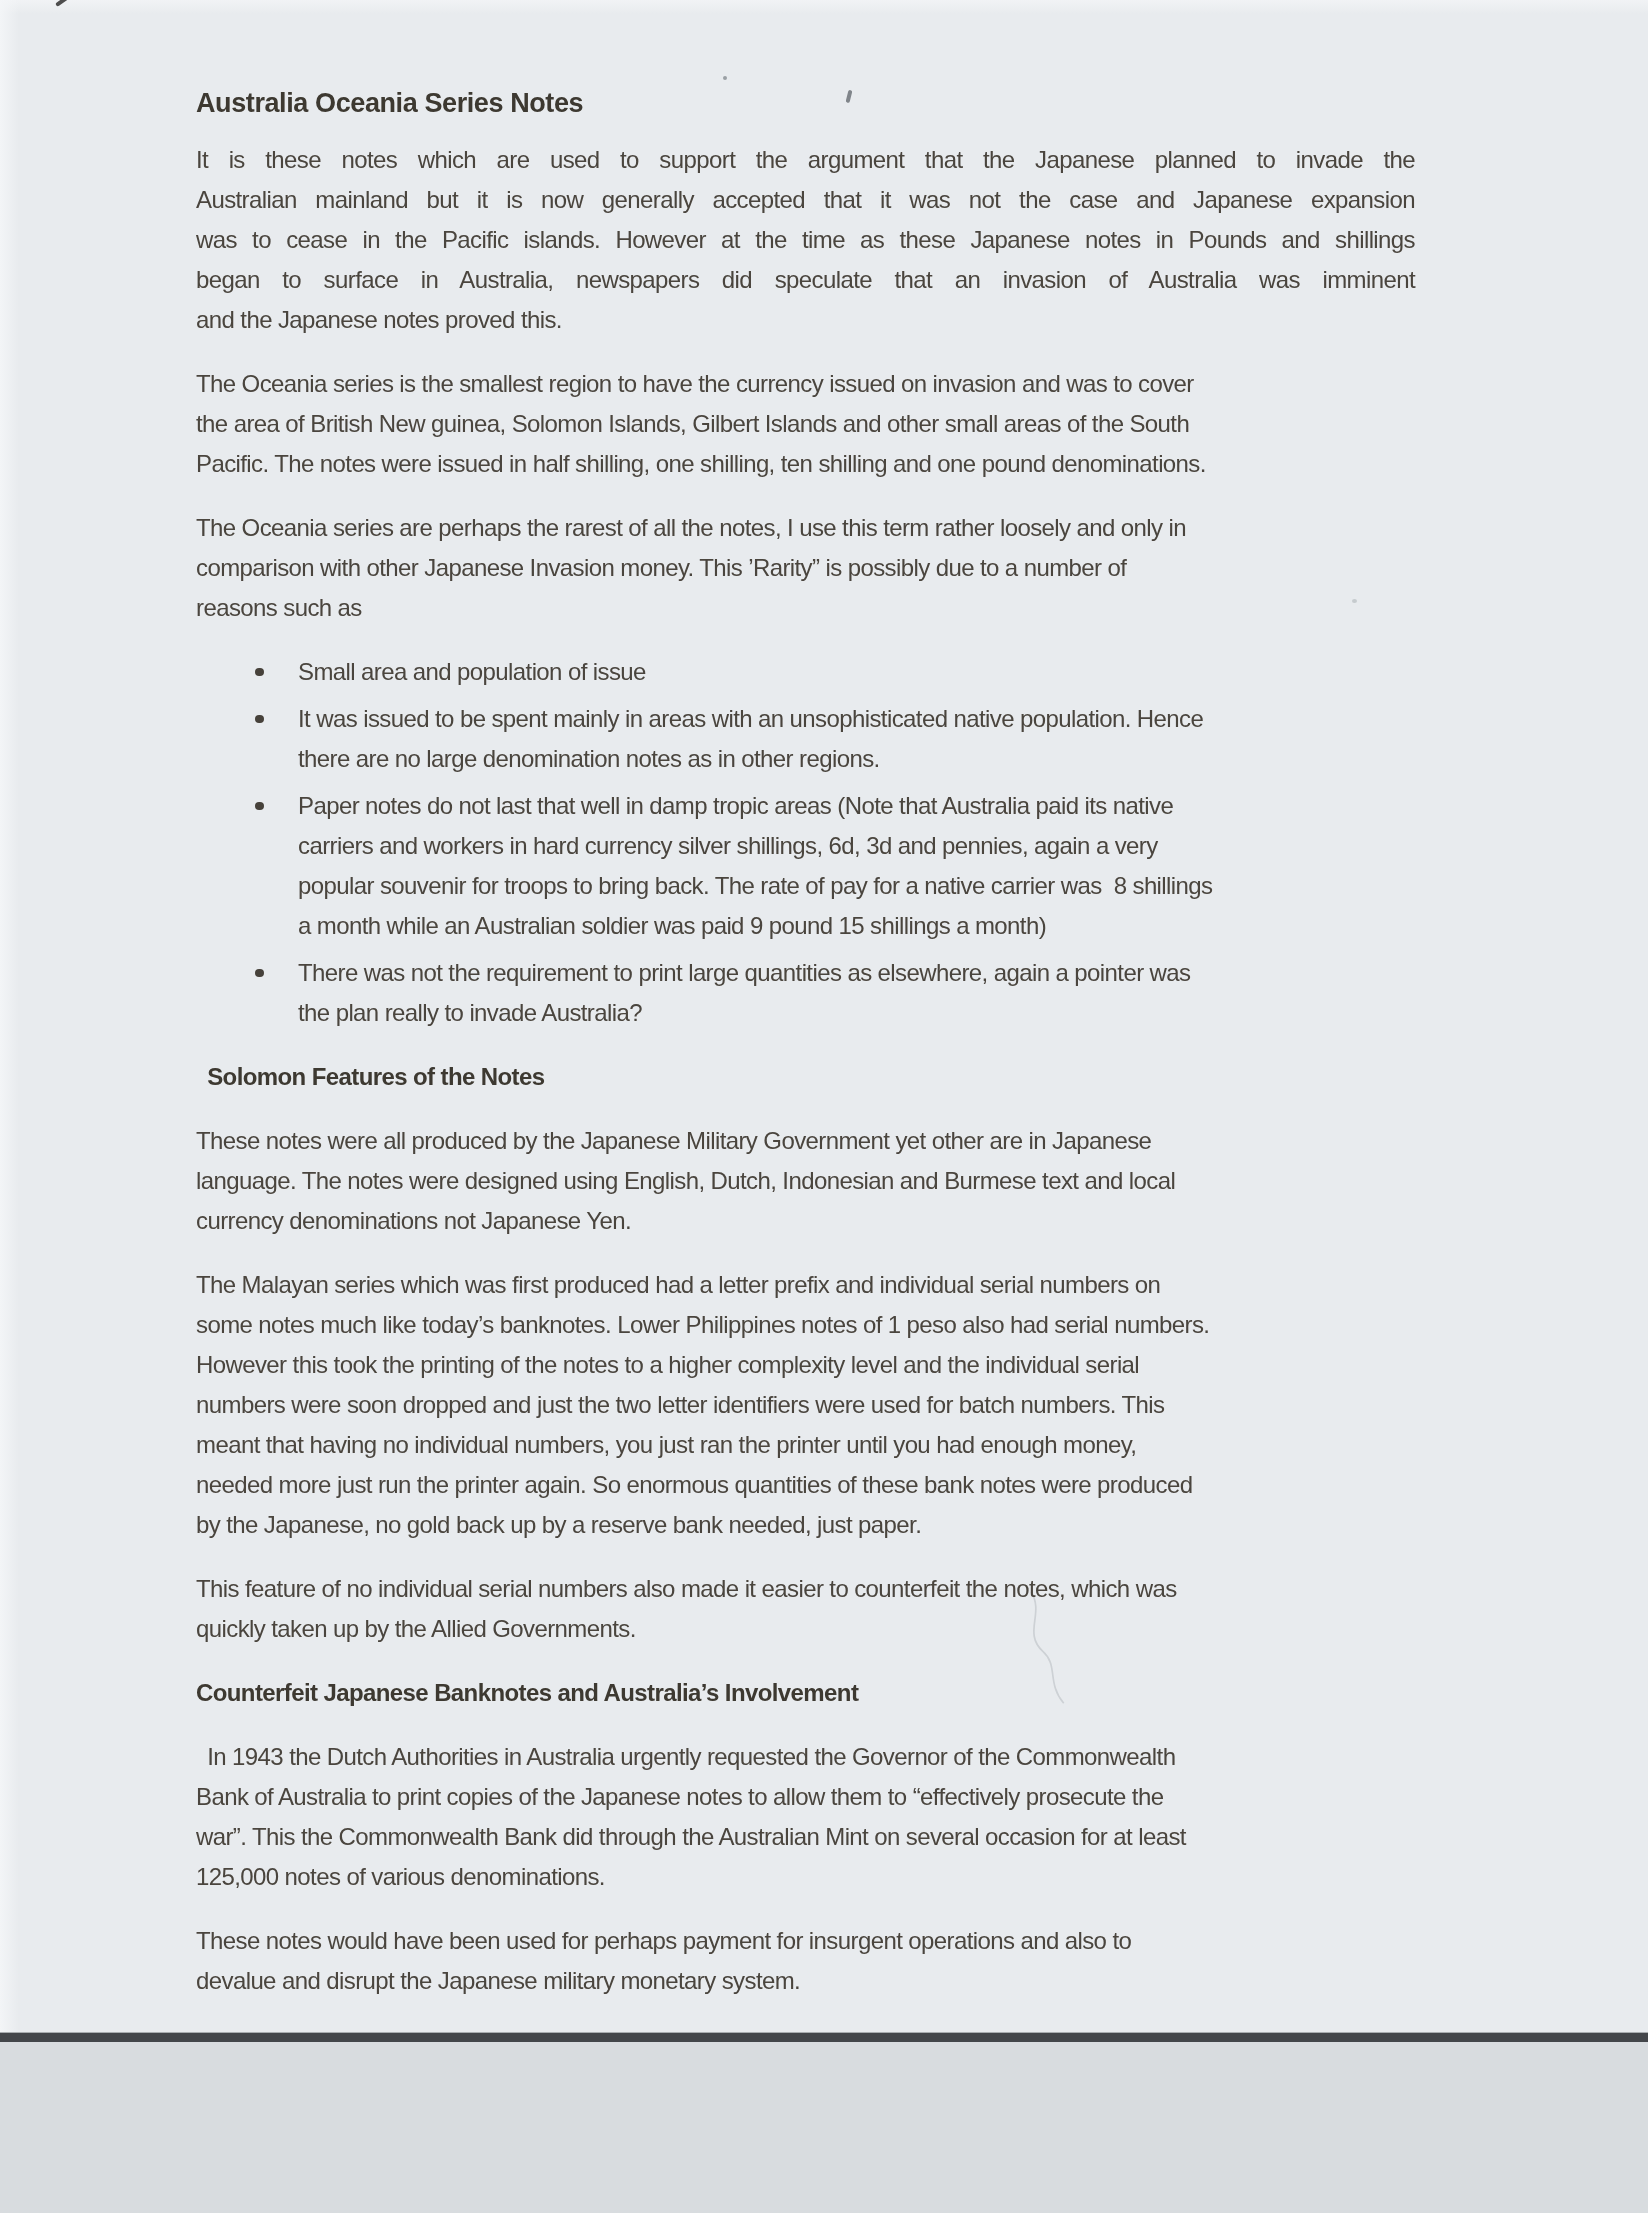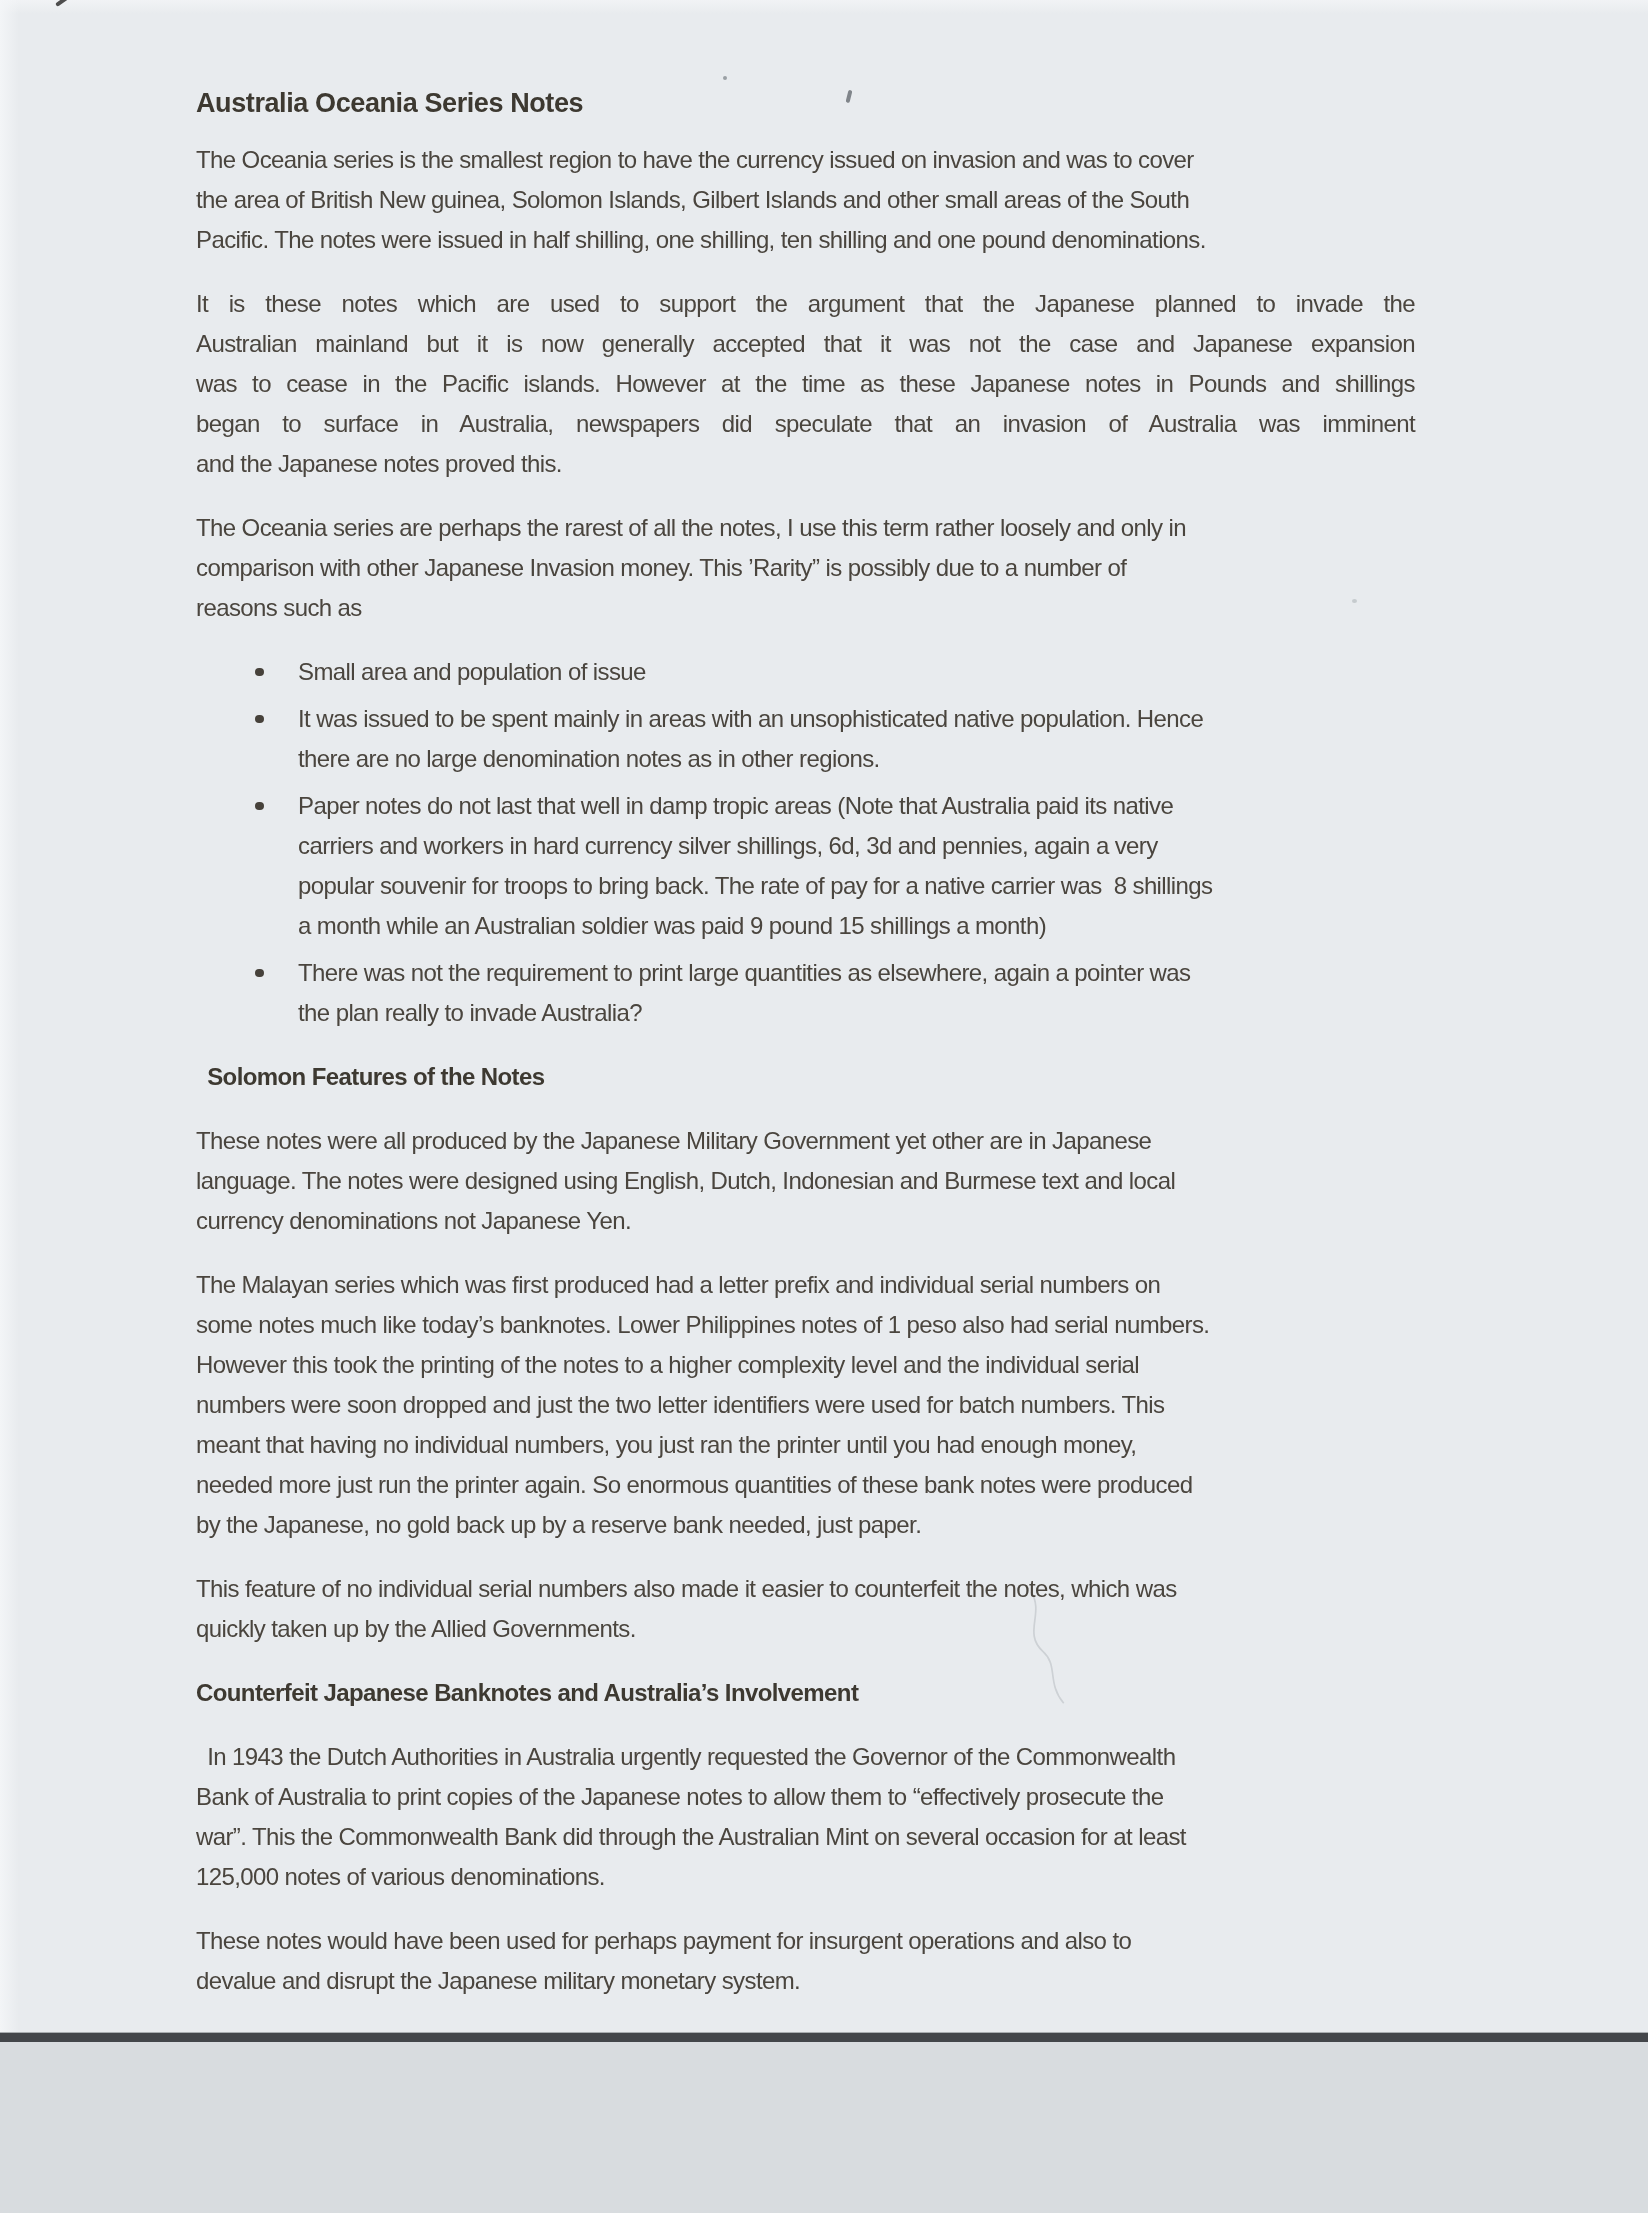--- a/index.html
+++ b/index.html
@@ -52,31 +52,31 @@
 
   <svg class="scratch" width="86" height="121" viewBox="0 0 100 140">
     <path d="M14,6 C30,32 4,54 28,76 C46,92 32,112 52,136" stroke="#c9cdd1" stroke-width="2" fill="none"></path>
   </svg>
 
   <div class="content">
 
     <h1>Australia Oceania Series Notes</h1>
 
     <p>
-        <span class="ln">The Oceania series is the smallest region to have the currency issued on invasion and was to cover</span>
-        <span class="ln">the area of British New guinea, Solomon Islands, Gilbert Islands and other small areas of the South</span>
-        <span class="ln">Pacific. The notes were issued in half shilling, one shilling, ten shilling and one pound denominations.</span>
-      </p>
-
-    <p>
         <span class="ln jl">It is these notes which are used to support the argument that the Japanese planned to invade the</span>
         <span class="ln jl">Australian mainland but it is now generally accepted that it was not the case and Japanese expansion</span>
         <span class="ln jl">was to cease in the Pacific islands. However at the time as these Japanese notes in Pounds and shillings</span>
         <span class="ln jl">began to surface in Australia, newspapers did speculate that an invasion of Australia was imminent</span>
         <span class="ln">and the Japanese notes proved this.</span>
+      </p>
+
+    <p>
+        <span class="ln">The Oceania series is the smallest region to have the currency issued on invasion and was to cover</span>
+        <span class="ln">the area of British New guinea, Solomon Islands, Gilbert Islands and other small areas of the South</span>
+        <span class="ln">Pacific. The notes were issued in half shilling, one shilling, ten shilling and one pound denominations.</span>
       </p>
 
     <p>
         <span class="ln">The Oceania series are perhaps the rarest of all the notes, I use this term rather loosely and only in</span>
         <span class="ln">comparison with other Japanese Invasion money. This ’Rarity” is possibly due to a number of</span>
         <span class="ln">reasons such as</span>
       </p>
 
     <ul>
       <li>

